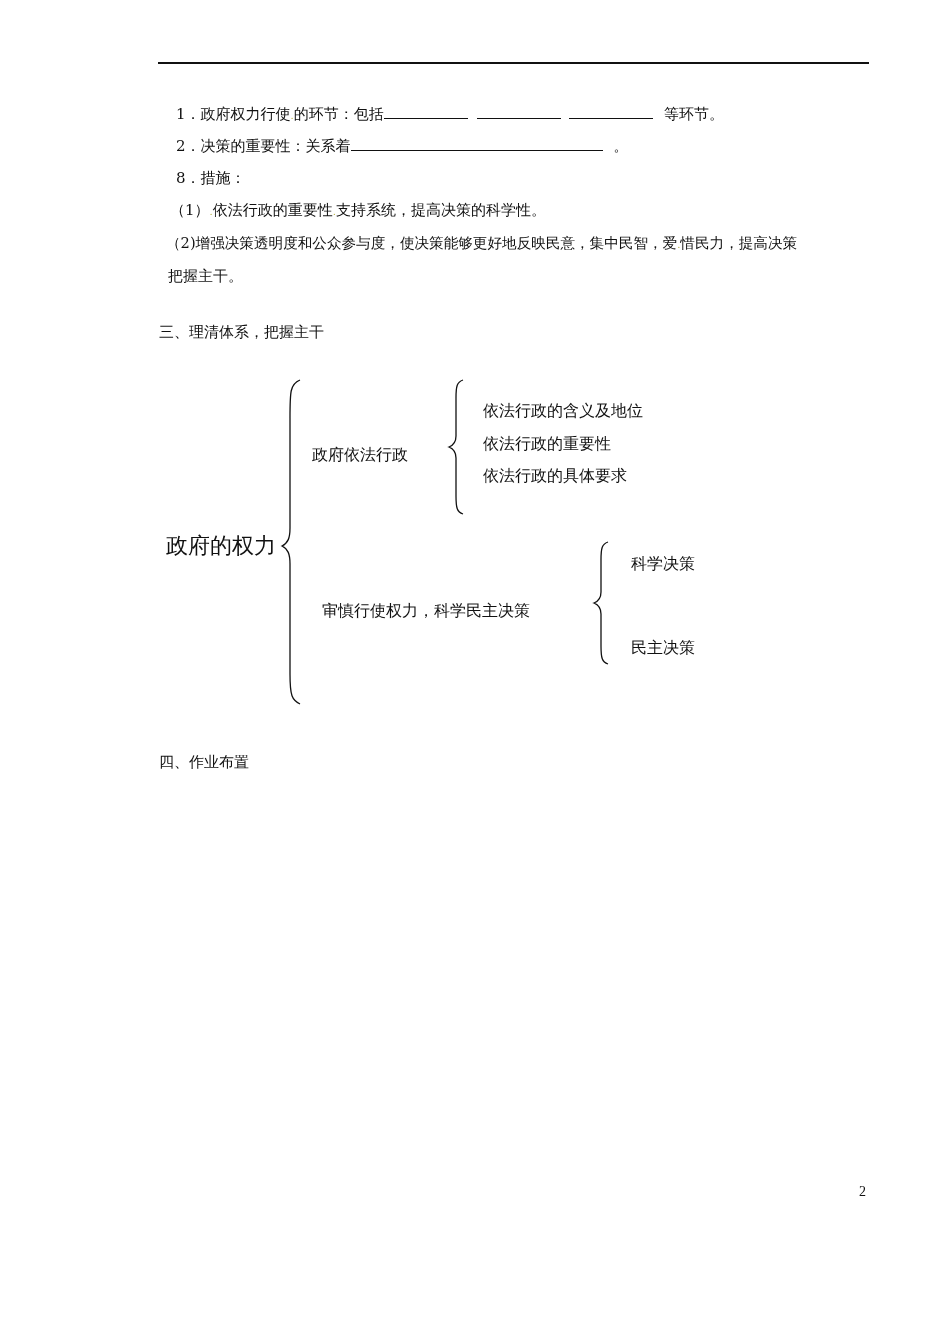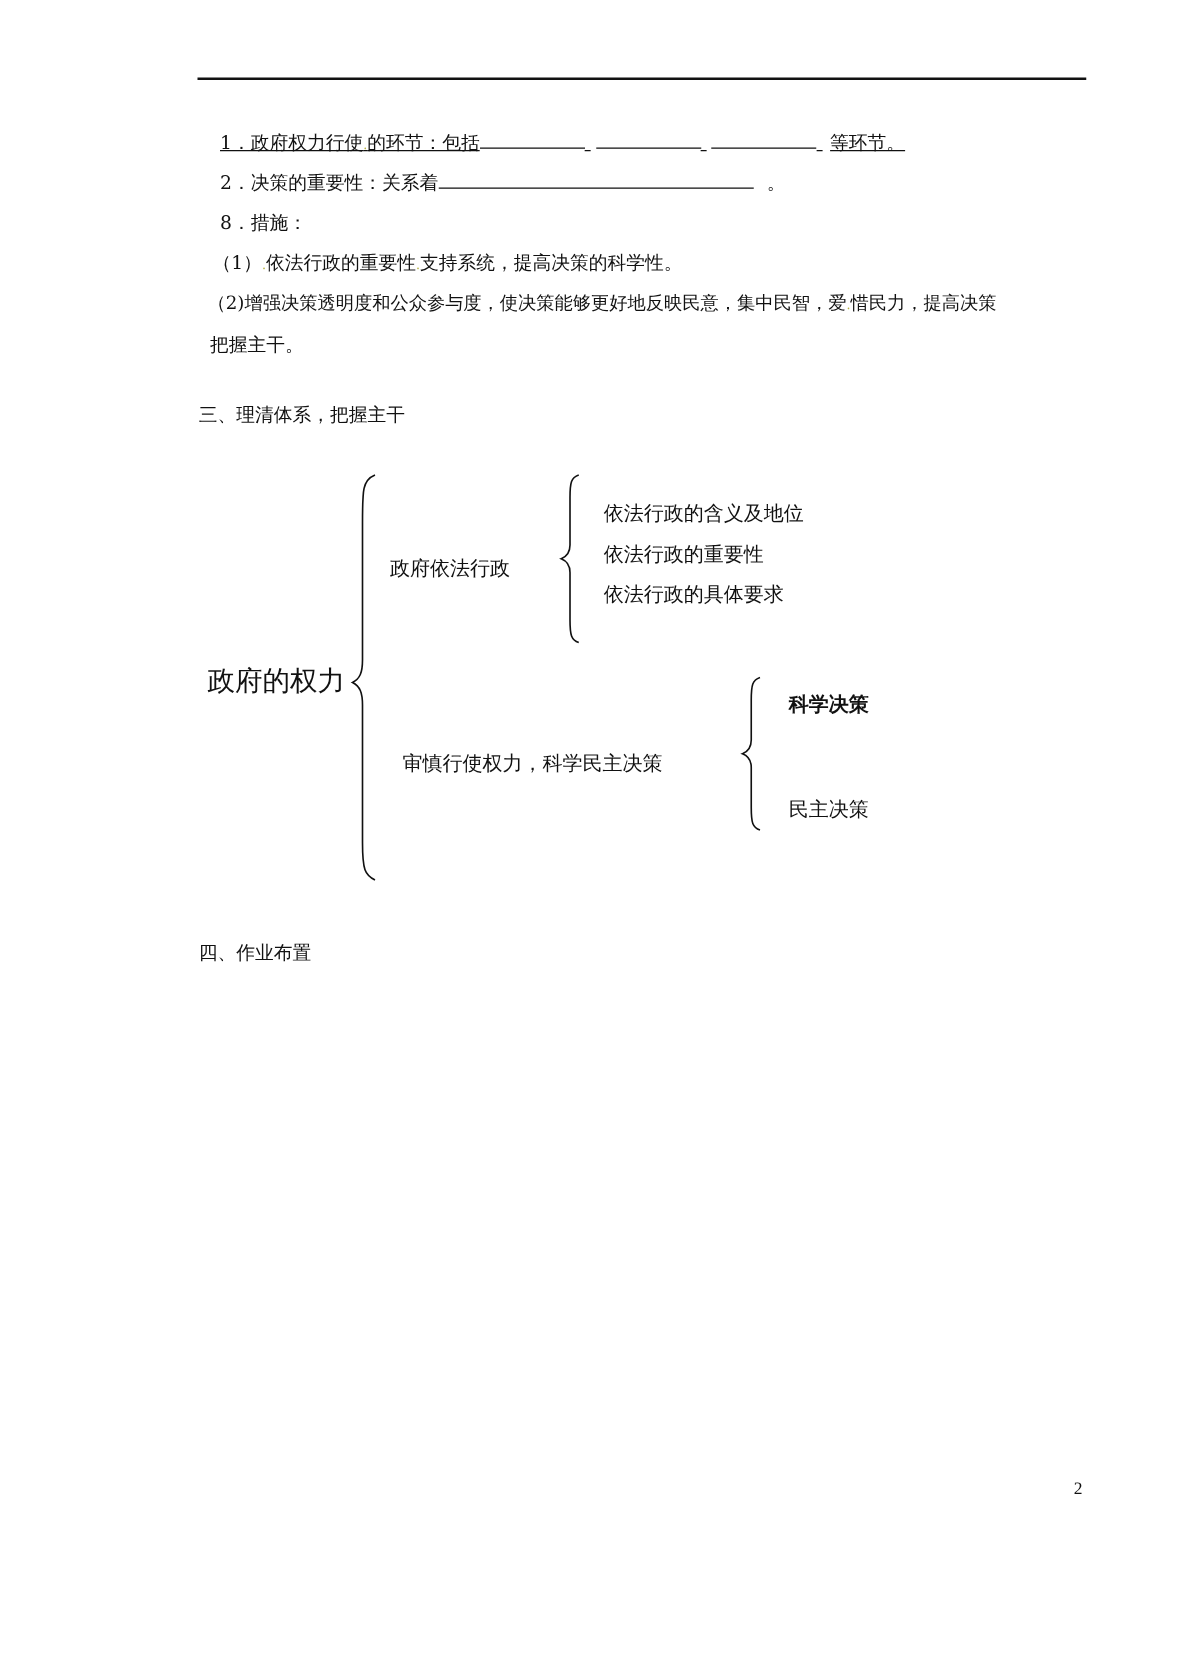--- a/index.html
+++ b/index.html
@@ -10,21 +10,21 @@
   .dot { color: #b5b040; font-size: 10px; }
   .diagram-text { position: absolute; font-size: 16px; white-space: nowrap; line-height: 22px; }
   svg.brace { position: absolute; overflow: visible; }
   .page-num { position: absolute; left: 859px; top: 1184px; font-size: 14px; font-family: "Liberation Serif", serif; }
 </style>
 </head>
 <body>
 
 <div class="header-rule"></div>
 
-<div class="line" style="left:176px; top:104px;text-decoration:underline;">
+<div class="line" style="left:176px; top:104px;">
   <span>1．政府权力行使</span><span class="dot">.</span><span>的环节：包括</span><span class="blank" style="width:84px;"></span>
   <span class="blank" style="width:84px; margin-left:4px;"></span>
   <span class="blank" style="width:84px; margin-left:4px;"></span>
   <span style="margin-left:6px;">等环节。</span>
 </div>
 
 <div class="line" style="left:176px; top:136px;">
   <span>2．决策的重要性：关系着</span><span class="blank" style="width:252px;"></span>
   <span style="margin-left:6px;">。</span>
 </div>
@@ -57,18 +57,18 @@
 <div class="diagram-text" style="left:483px; top:400px;">依法行政的含义及地位</div>
 <div class="diagram-text" style="left:483px; top:433px;">依法行政的重要性</div>
 <div class="diagram-text" style="left:483px; top:465px;">依法行政的具体要求</div>
 
 <div class="diagram-text" style="left:322px; top:600px;">审慎行使权力，科学民主决策</div>
 
 <svg class="brace" style="left:592px; top:540px;" width="20" height="126">
   <path d="M16,2 C10,4 9,8 9,20 L9,52 C9,58 7,61 2,63 C7,65 9,68 9,74 L9,106 C9,118 10,122 16,124" fill="none" stroke="#111" stroke-width="1.3"></path>
 </svg>
 
-<div class="diagram-text" style="left:631px; top:553px;font-weight:bold;">科学决策</div>
+<div class="diagram-text" style="left:631px; top:553px;">科学决策</div>
 <div class="diagram-text" style="left:631px; top:637px;">民主决策</div>
 
 <div class="line" style="left:159px; top:721px;margin-top:31px;">四、作业布置</div>
 
 <div class="page-num">2</div>
 
 </body></html>

